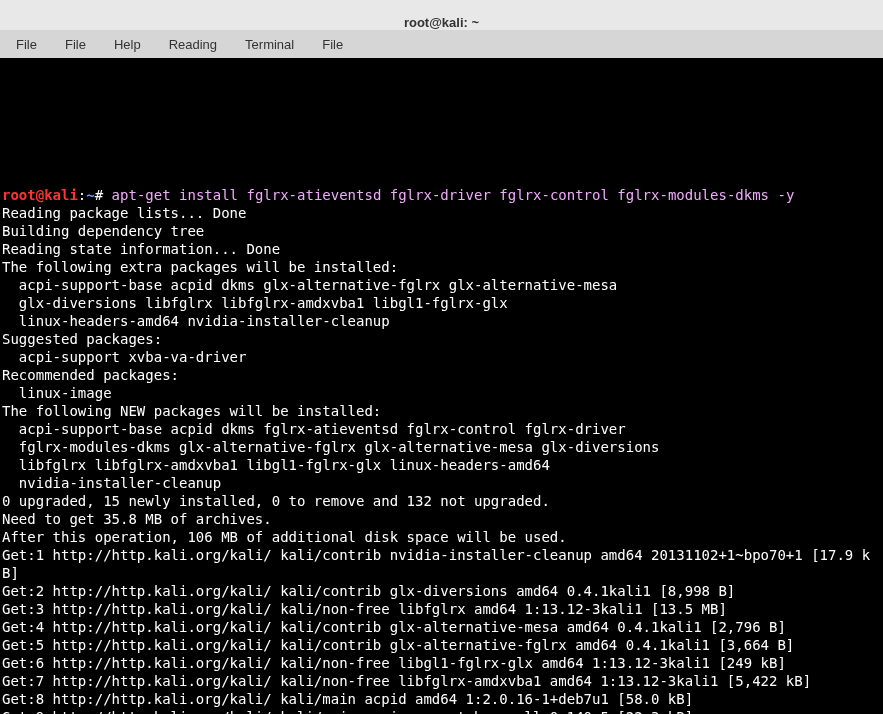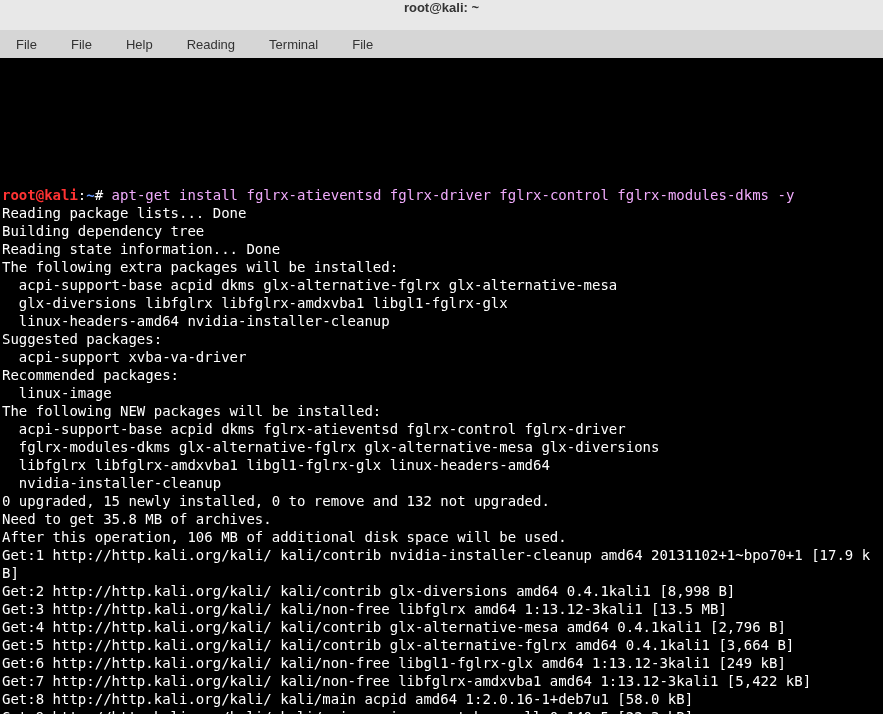--- a/index.html
+++ b/index.html
@@ -8,37 +8,37 @@
       height: 714px;
       background: #000;
       font-family: monospace;
       overflow: hidden;
       position: relative;
     }
     .titlebar {
       background: #e8e8e8;
       height: 30px;
       display: flex;
-      align-items: flex-start;
+      align-items: flex-end;
       justify-content: center;
       font-family: sans-serif;
       font-size: 13px;
       font-weight: bold;
       color: #333;
     }
     .menubar {
       background: #d6d6d6;
       height: 28px;
       display: flex;
       align-items: center;
       padding: 0 6px;
       font-family: sans-serif;
       font-size: 13px;
       color: #333;
-      gap: 14px;
+      gap: 8px;
     }
     .menubar span {
       padding: 4px 10px;
       cursor: pointer;
     }
     .terminal {
       background: #000;
       color: #fff;
       font-size: 14px;
       line-height: 18px;

